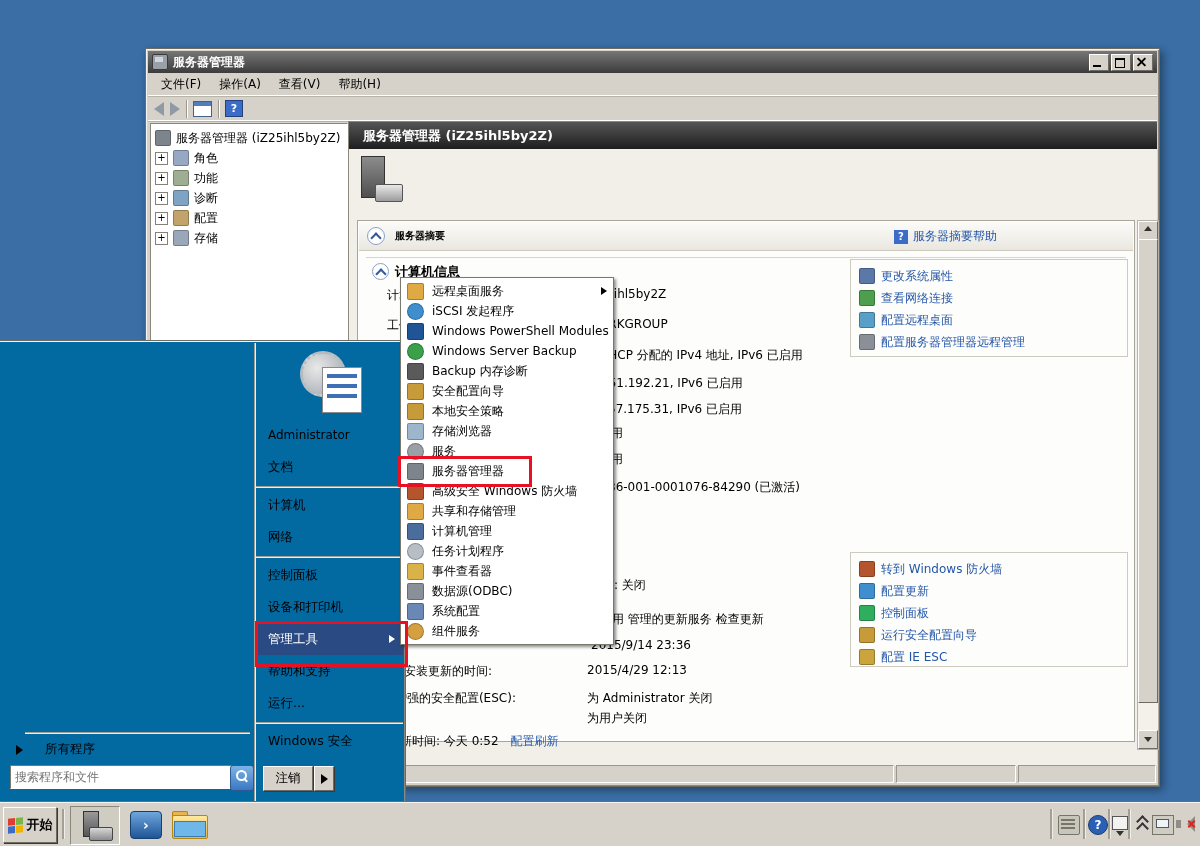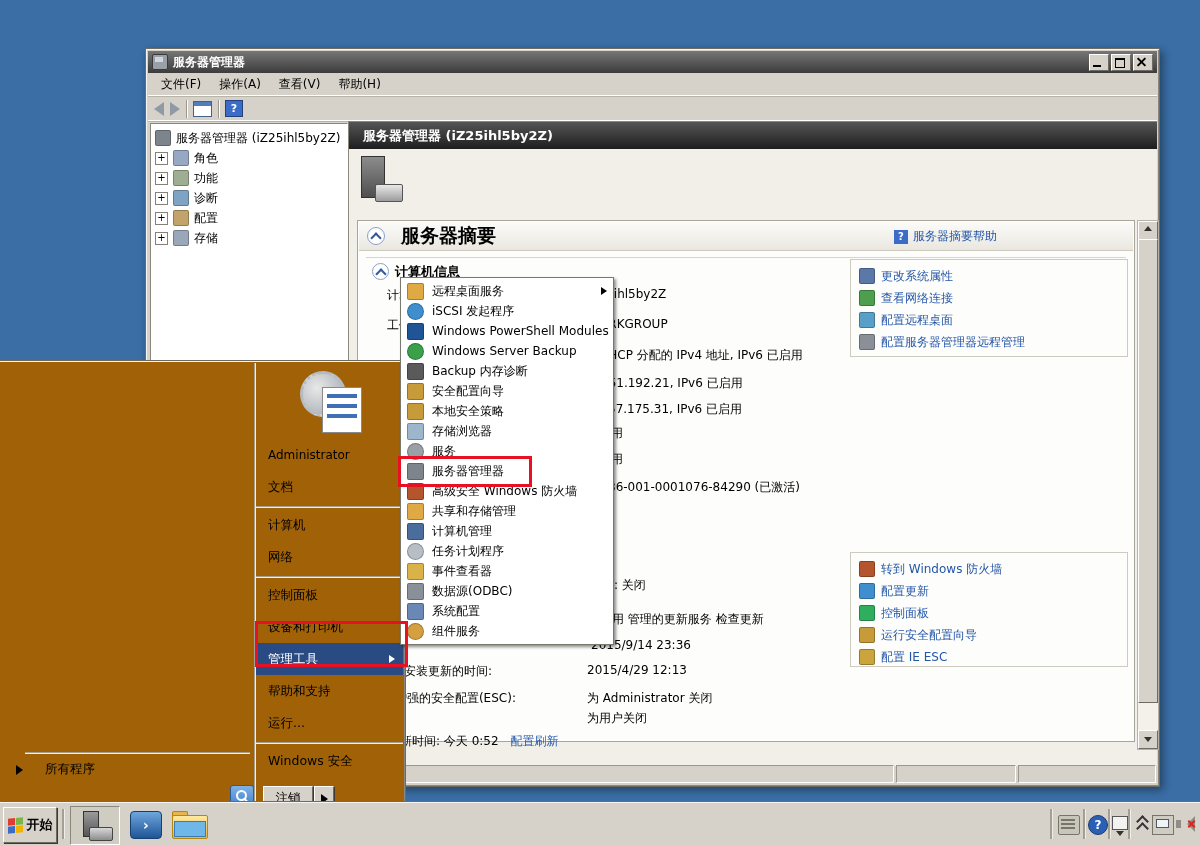--- a/index.html
+++ b/index.html
@@ -54,21 +54,21 @@
   .desc-ic .tower{position:absolute;left:2px;top:0;width:22px;height:40px;background:linear-gradient(#8c8c8c,#4f4f4f);border:1px solid #333;}
   .desc-ic .box{position:absolute;right:0;bottom:0;width:26px;height:16px;background:linear-gradient(#e8e8e8,#9c9c9c);border:1px solid #555;border-radius:2px;}
   #mp-desc{position:absolute;left:70px;top:48px;font-size:12.5px;}
   
   #cbox{position:absolute;left:8px;top:98px;width:776px;height:520px;background:#fdfdfb;border:1px solid #a8a59b;}
   .band{position:absolute;left:1px;top:1px;right:1px;height:28px;background:linear-gradient(#fbfbf9,#e9e7df);
        border-bottom:1px solid #cdcabf;display:flex;align-items:center;}
   .chev{width:16px;height:16px;border-radius:50%;background:#fff;border:1px solid #8ba0c6;position:relative;flex:none;}
   .chev::after{content:"";position:absolute;left:4px;top:6px;width:6px;height:6px;border-left:2px solid #33589c;border-top:2px solid #33589c;transform:rotate(45deg);}
   .band .chev{margin-left:8px;}
-  .band-title{font-weight:bold;font-size:19px;margin-left:16px;}
+  .band-title{font-weight:bold;font-size:10px;margin-left:10px;}
   .band-help{position:absolute;left:536px;top:7px;display:flex;align-items:center;gap:5px;}
   .help-ic{width:14px;height:14px;background:#3b6cc7;color:#fff;font-size:10px;font-weight:bold;display:flex;align-items:center;justify-content:center;}
   .sec-hr{position:absolute;left:8px;right:8px;top:36px;height:1px;background:#d8d5ca;}
   .ci-chev{position:absolute;left:14px;top:42px;width:15px;height:15px;}
   .ci-title{position:absolute;left:37px;top:42px;font-weight:bold;font-size:13px;}
   .lbl{position:absolute;white-space:nowrap;font-size:12px;}
   a.lk{color:#2456a8;text-decoration:none;}
   .linkbox{position:absolute;left:492px;width:268px;border:1px solid #cdcabf;background:#fdfdfb;padding:5px 0 0 8px;}
   .lkrow{height:22px;display:flex;align-items:center;gap:6px;white-space:nowrap;}
   .lkic{width:14px;height:14px;border-radius:2px;flex:none;border:1px solid rgba(0,0,0,.25);}
@@ -80,21 +80,21 @@
   .sbtn{position:absolute;left:0;width:18px;height:17px;background:#d6d2c9;border:1px solid #fff;border-right-color:#6d6b62;border-bottom-color:#6d6b62;}
   .sbtn::after{content:"";position:absolute;left:5px;width:0;height:0;border:4px solid transparent;}
   .sb-up{top:0;} .sb-up::after{top:4px;border-bottom:5px solid #333;border-top:0;}
   .sb-down{bottom:0;} .sb-down::after{top:6px;border-top:5px solid #333;border-bottom:0;}
   .sthumb{position:absolute;left:0;top:18px;width:18px;height:462px;background:#d6d2c9;border:1px solid #fff;border-right-color:#6d6b62;border-bottom-color:#6d6b62;}
   #refresh{position:absolute;left:15px;top:611px;white-space:nowrap;}
   
   #statusbar{position:absolute;left:3px;right:3px;top:716px;height:18px;display:flex;gap:2px;}
   .sb-cell{border:1px solid #9b978c;border-bottom-color:#fff;border-right-color:#fff;background:#d6d2c9;}
   
-  #startmenu{position:absolute;left:0;top:360px;width:405px;height:463px;background:#a16207;
+  #startmenu{position:absolute;left:0;top:340px;width:405px;height:463px;background:#0369a1;
        border:1px solid #6e6c62;border-left:none;box-shadow:inset 0 1px 0 #f5f4f0,inset -1px 0 0 #8a887e;z-index:20;text-decoration:underline;}
   #sm-vline{position:absolute;left:254px;top:2px;bottom:2px;width:1px;background:#a39f93;box-shadow:1px 0 0 #efede7;}
   #sm-allsep{position:absolute;left:25px;top:391px;width:225px;height:1px;background:#a39f93;box-shadow:0 1px 0 #efede7;}
   #sm-allprog{position:absolute;left:16px;top:400px;display:flex;align-items:center;gap:22px;font-size:12.5px;}
   .tri-r{width:0;height:0;border:5px solid transparent;border-left:7px solid #000;border-right:0;}
   #sm-search{position:absolute;left:10px;top:424px;width:216px;height:22px;background:#fff;
        border:1px solid #7a776d;border-bottom-color:#fff;border-right-color:#fff;font-size:12px;color:#444;
        padding:0 4px;font-family:inherit;}
   #sm-searchbtn{position:absolute;left:230px;top:424px;width:22px;height:24px;background:linear-gradient(#7fb2e5,#3a78c2);
        border:1px solid #2c5a94;border-radius:3px;}
@@ -414,20 +414,21 @@
 
       </div>
       </div>
 
     <div id="sm-allsep"></div>
     <div id="sm-allprog">
       <span class="tri-r"></span>
       <span>所有程序</span>
     </div>
 
+    <input id="sm-search" type="text" placeholder="搜索程序和文件" style="">
     <div id="sm-searchbtn"></div>
 
     <div id="sm-logoff">注销</div>
     <div id="sm-logoff-arrow">
       <span class="tri-r" style="border-left-color:#000"></span>
     </div>
   </div>
 
   <div id="popup">
 

